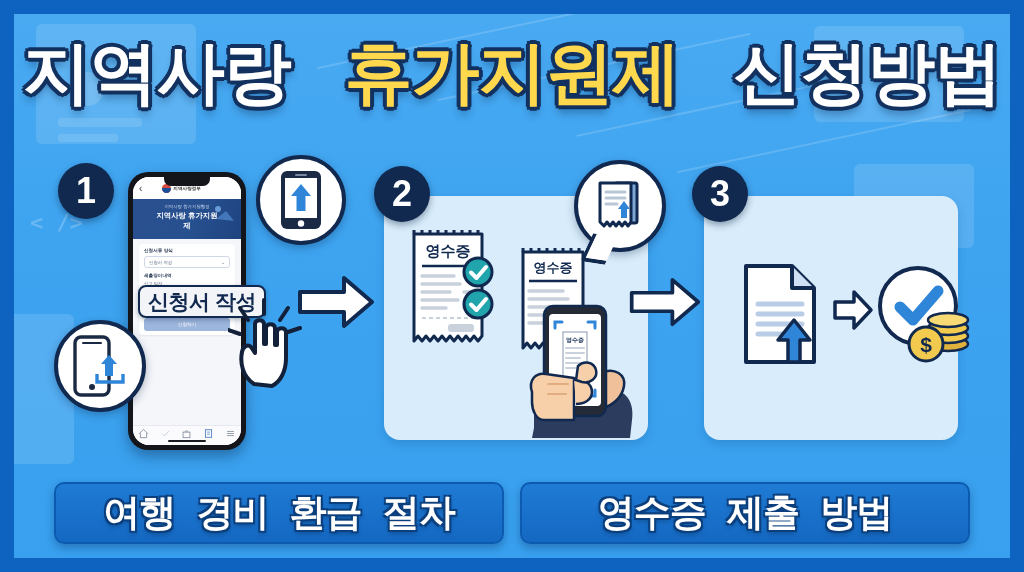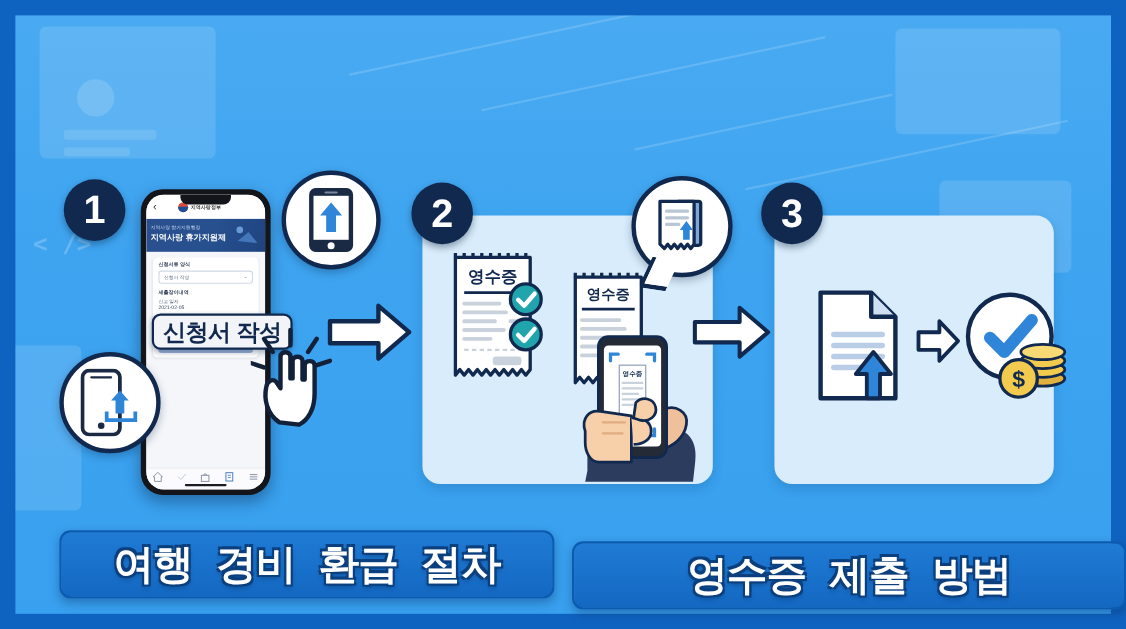--- a/index.html
+++ b/index.html
@@ -127,21 +127,21 @@
   .ph-logo-row { display: flex; align-items: center; gap: 2px; margin-left: 16px; }
   .ph-logo-mark { width: 9px; height: 9px; border-radius: 50%; background: #d94a3e; position: relative; }
   .ph-logo-mark::after {
     content: ""; position: absolute; left: 0; top: 4px; width: 9px; height: 5px;
     background: #1b4e9b; border-bottom-left-radius: 9px; border-bottom-right-radius: 9px;
   }
   .ph-logo-text { font-size: 4.6px; color: #333; font-weight: bold; white-space: nowrap; }
 
   .ph-hero {
     background: linear-gradient(110deg,#2a4f8f 0%,#27508f 55%,#1f4480 100%);
-    padding: 5px 4px 8px; position: relative; flex: 0 0 auto;
+    padding: 5px 22px 8px; position: relative; flex: 0 0 auto; text-align: center;
   }
   .ph-hero-sub { font-size: 4.4px; color: #c8d8f0; margin-bottom: 2px; }
   .ph-hero-title { font-size: 7.4px; color: #fff; font-weight: bold; }
   .ph-hero-deco { position: absolute; right: 5px; top: 6px; opacity: .75; }
 
   .ph-body { background: #f4f6fa; flex: 1 1 auto; padding: 5px 6px; position: relative; }
   .ph-card {
     background: #fff; border-radius: 4px; padding: 4px 5px; margin-bottom: 4px;
     box-shadow: 0 1px 2px rgba(0,0,0,.07);
   }
@@ -214,21 +214,21 @@
 
   
   .banner {
     position: absolute; top: 482px; height: 62px; border-radius: 10px;
     background: linear-gradient(180deg,#1f7bd4 0%,#1468c2 100%);
     border: 2px solid #0d5bb0;
     display: flex; align-items: center; justify-content: center;
     box-shadow: 0 4px 9px rgba(8,40,90,.35);
   }
   #banner-left { left: 54px; width: 450px; }
-  #banner-right { left: 520px; width: 504px; margin-top: 10px; }
+  #banner-right { left: 520px; width: 450px; }
   .banner span {
     font-size: 37px; font-weight: bold; color: #fff; letter-spacing: -1px;
     white-space: nowrap;
     text-shadow:
       -2px -2px 0 #0b3f7d, 2px -2px 0 #0b3f7d, -2px 2px 0 #0b3f7d, 2px 2px 0 #0b3f7d,
       0 3px 5px rgba(5,30,65,.45);
     font-family: Liberation Mono, monospace;
   }
 </style>
 </head>
@@ -247,20 +247,29 @@
       <div class="bg-card" style="left:840px;top:150px;width:120px;height:84px;"></div>
       <div class="bg-bar" style="left:860px;top:258px;width:80px;height:8px;"></div>
       <div class="bg-streak" style="left:300px;top:24px;width:280px;"></div>
       <div class="bg-streak" style="left:420px;top:52px;width:320px;"></div>
       <div class="bg-streak" style="left:560px;top:96px;width:240px;"></div>
       <div class="bg-streak" style="left:660px;top:126px;width:300px;"></div>
       <div class="bg-card" style="left:-10px;top:300px;width:70px;height:150px;"></div>
     </div>
   </div>
 
+  <div class="title-wrap">
+    <div class="title">
+      <span class="t-white">지역사랑</span>
+      <span style="width:18px"></span>
+      <span class="t-yellow">휴가지원제</span>
+      <span style="width:18px"></span>
+      <span class="t-white">신청방법</span>
+    </div>
+  </div>
 
   <div class="panel" id="panel2"></div>
   <div class="panel" id="panel3"></div>
 
   <div class="badge" id="badge1">
       <span>1</span>
     </div>
   <div class="badge" id="badge2">
       <span>2</span>
     </div>

